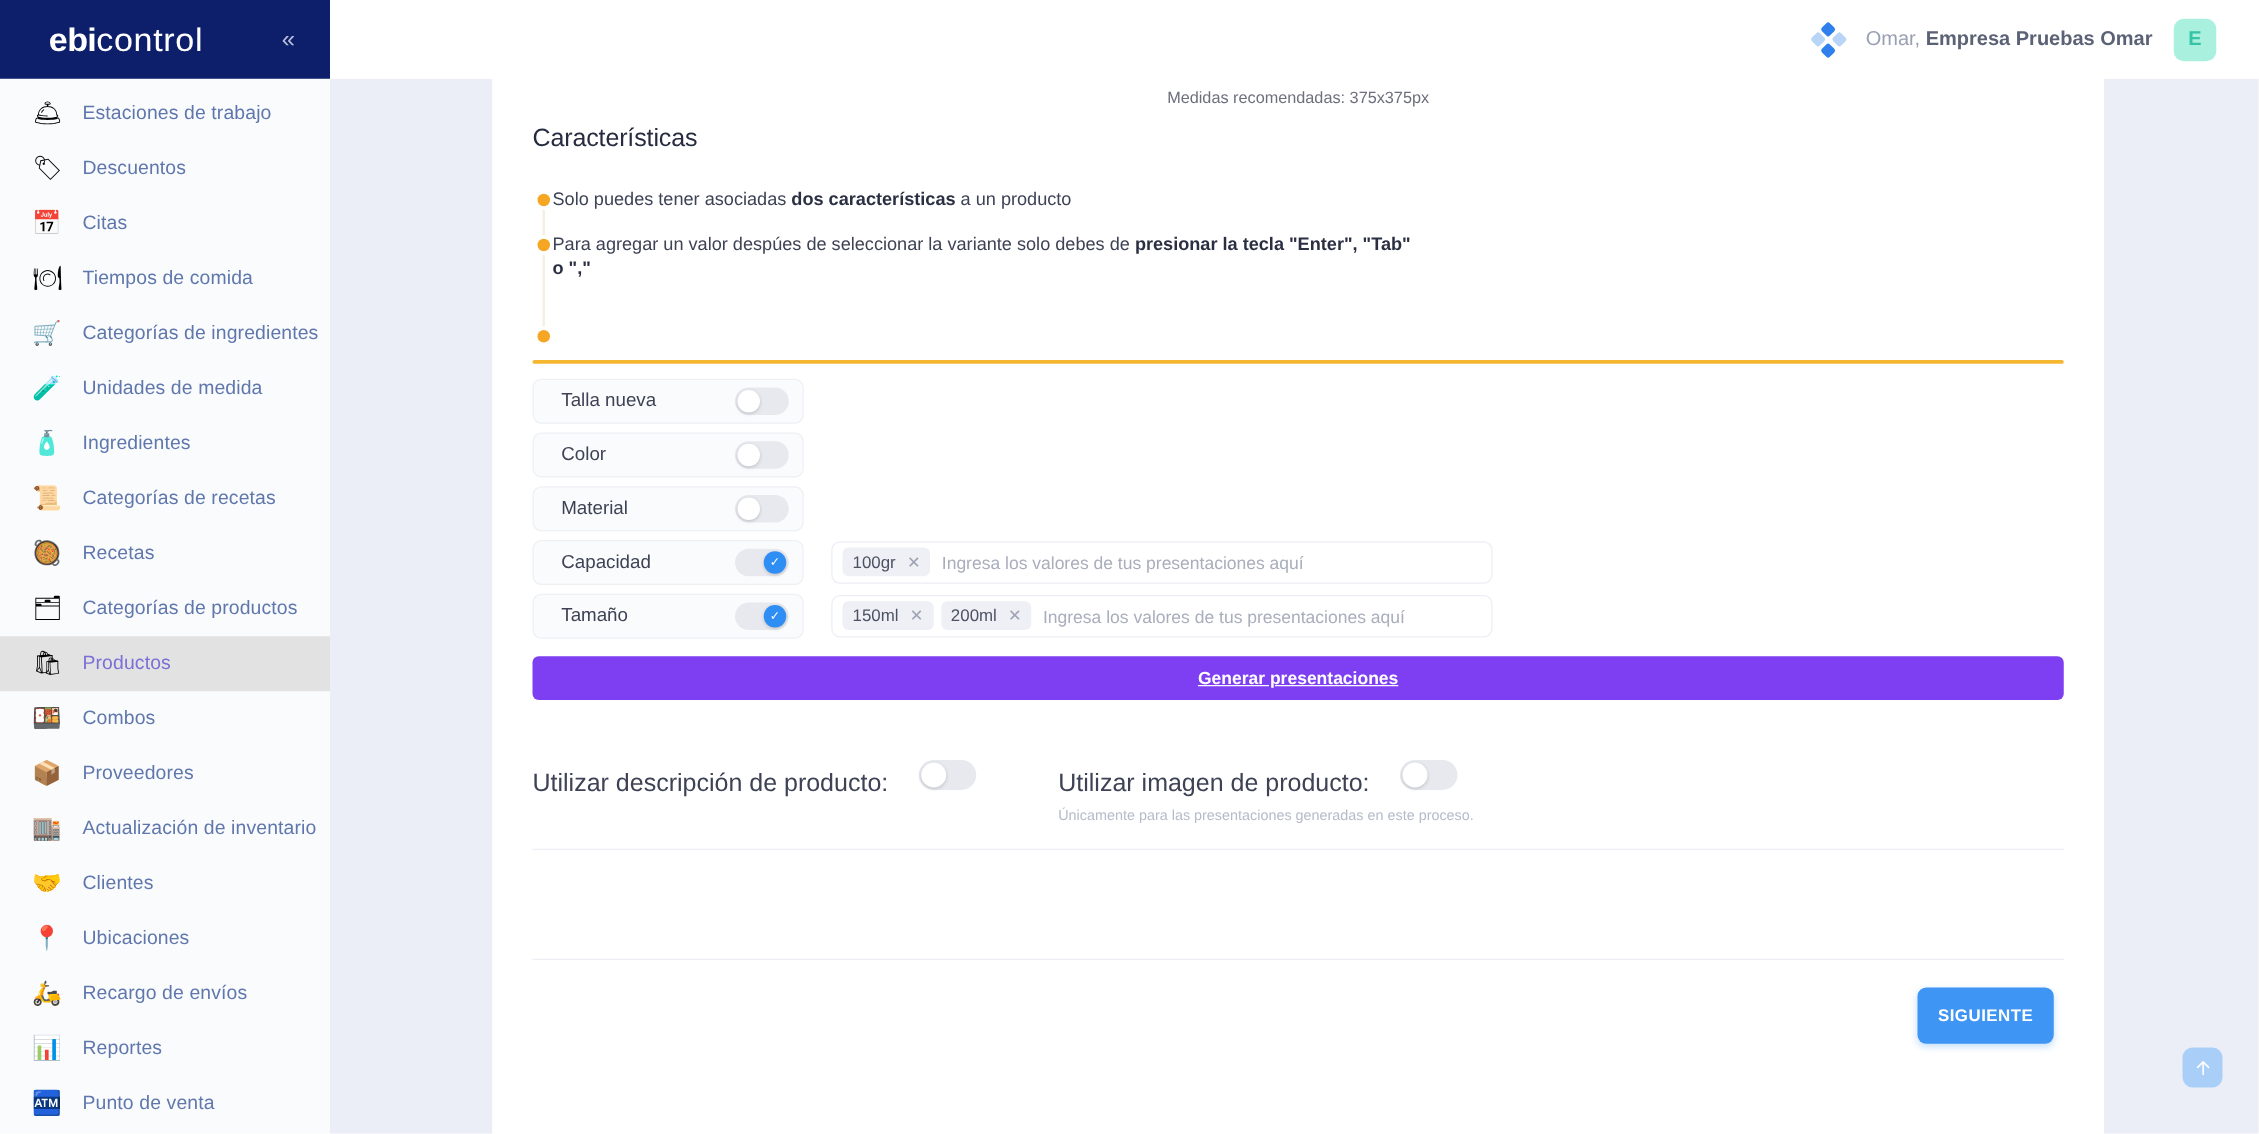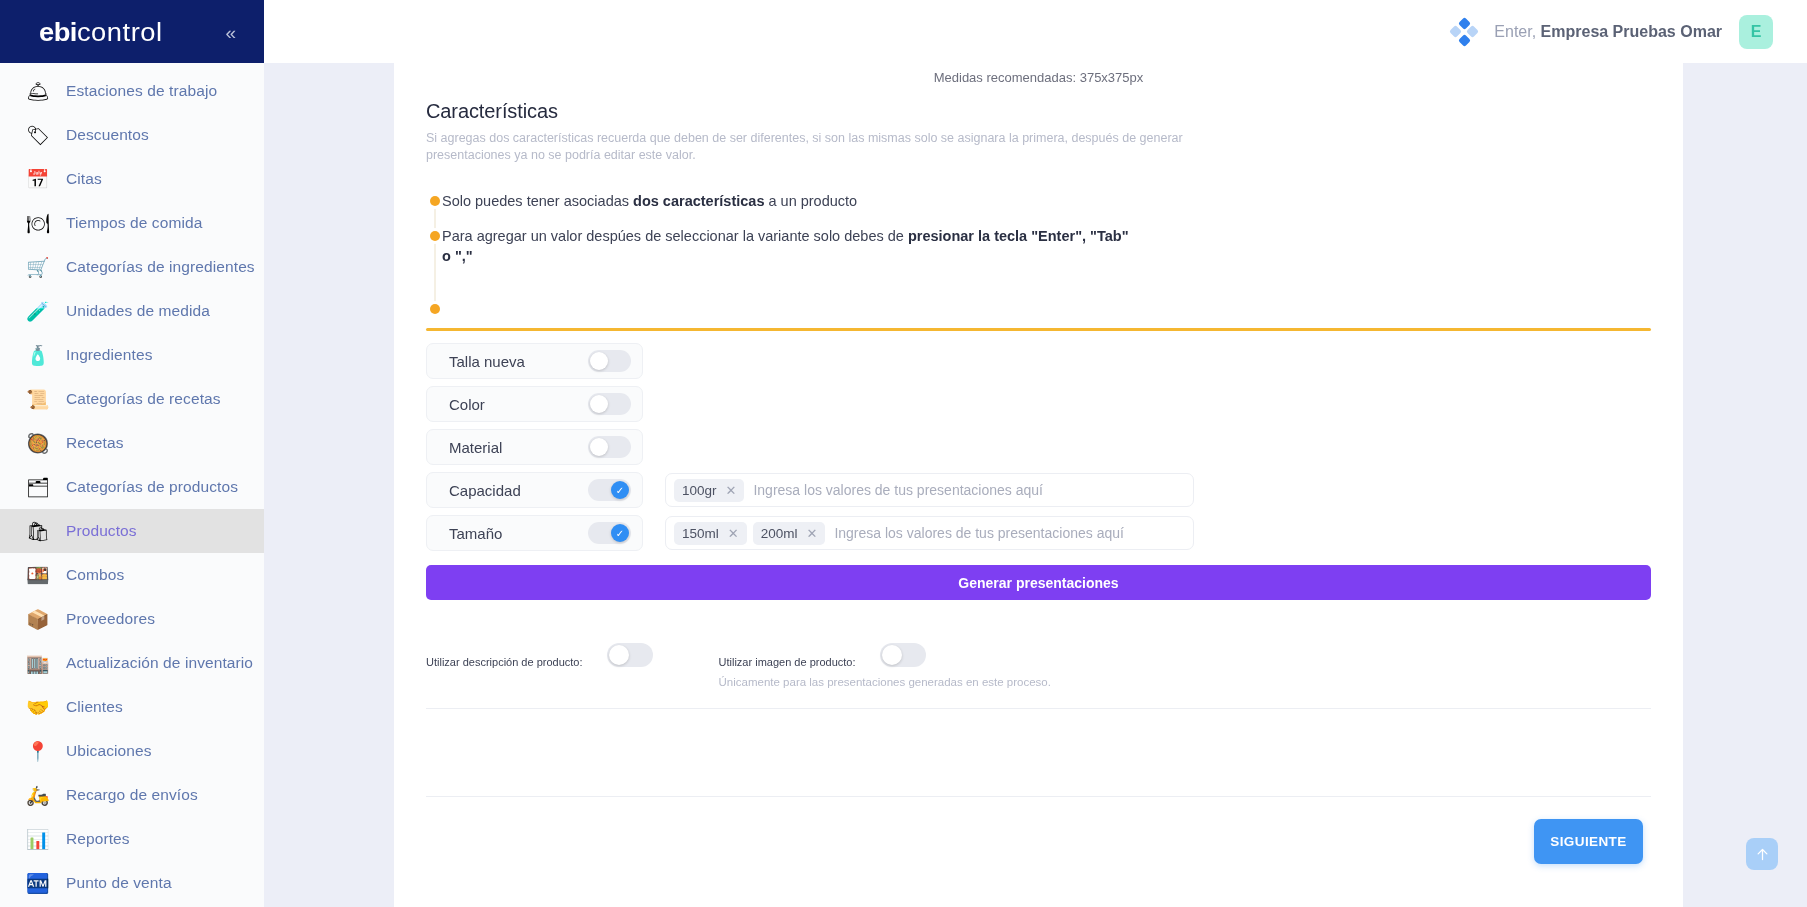--- a/index.html
+++ b/index.html
@@ -202,26 +202,27 @@
   }
 
   .generate-btn {
     margin-top: 7px;
     width: 100%; height: 35px;
     background: #7e3ff2; color: #ffffff;
     border: none; border-radius: 5px;
     font-size: 14px; font-weight: 700;
     font-family: "Liberation Sans", sans-serif;
     cursor: pointer;
+    text-decoration: underline;
   }
 
   
   .opts { margin-top: 41px; display: flex; align-items: flex-start; }
   .opt-group { display: flex; align-items: center; gap: 24px; }
-  .opt-label { font-size: 11px; color: #3d4255; margin-top: 15px; }
+  .opt-label { font-size: 20px; color: #3d4255; margin-top: 15px; }
   .switch.big { width: 46px; height: 24px; border-radius: 12px; flex: 0 0 46px; }
   .switch.big .knob { width: 20px; height: 20px; }
   .opt-note {
     font-size: 11.5px; color: #b6bac9; margin-top: 8px;
   }
   .opt-col-2 { margin-left: 66px; }
 
   .divider-soft {
     height: 1px; background: #eceef3; margin-top: 20px;
   }
@@ -342,33 +343,32 @@
       </nav>
   </aside>
 
   <header class="topbar">
     <span class="diamond-logo">
       <i class="t"></i>
         <i class="b"></i>
         <i class="l"></i>
         <i class="r"></i>
     </span>
-    <span class="greeting"><span>Enter,</span> <b>Empresa Pruebas Omar</b></span>
+    <span class="greeting"><span>Omar,</span> <b>Empresa Pruebas Omar</b></span>
     <span class="avatar">E</span>
   </header>
 
   <div class="backdrop-left"></div>
   <div class="backdrop-right"></div>
 
   <main class="card">
     <div class="measure-note">Medidas recomendadas: 375x375px</div>
 
     <div class="inner">
       <h2 class="section-title">Características</h2>
-      <p class="section-sub">Si agregas dos características recuerda que deben de ser diferentes, si son las mismas solo se asignara la primera, después de generar presentaciones ya no se podría editar este valor.</p>
 
       <div class="bullets" id="bullet-list">
           <div class="bullet">
             <span class="bullet-dot"></span>
             <span class="bullet-text">Solo puedes tener asociadas <b>dos características</b> a un producto</span>
           </div>
           <div class="bullet">
             <span class="bullet-dot"></span>
             <span class="bullet-text">Para agregar un valor despúes de seleccionar la variante solo debes de <b>presionar la tecla "Enter", "Tab" o ","</b></span>
           </div>

